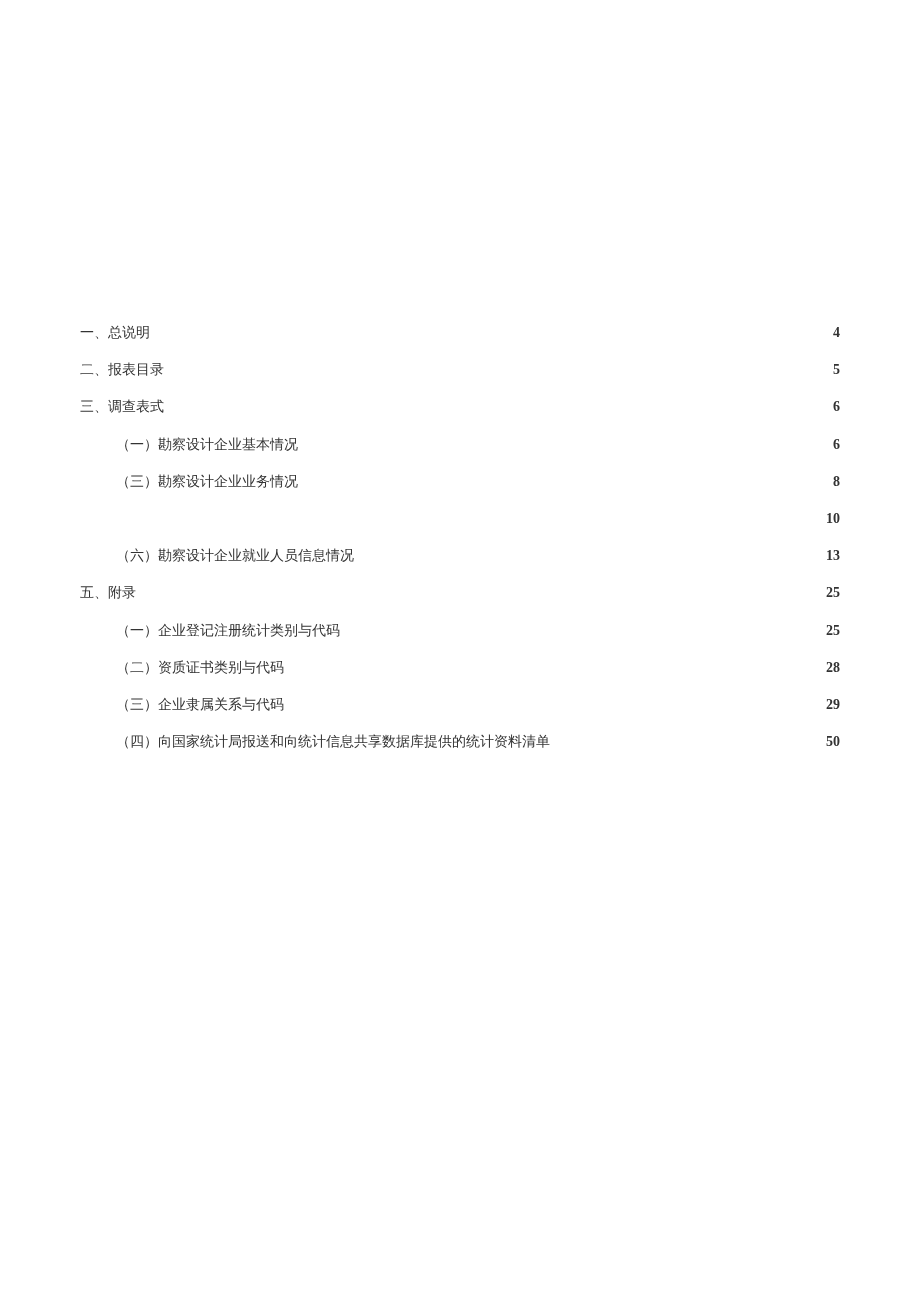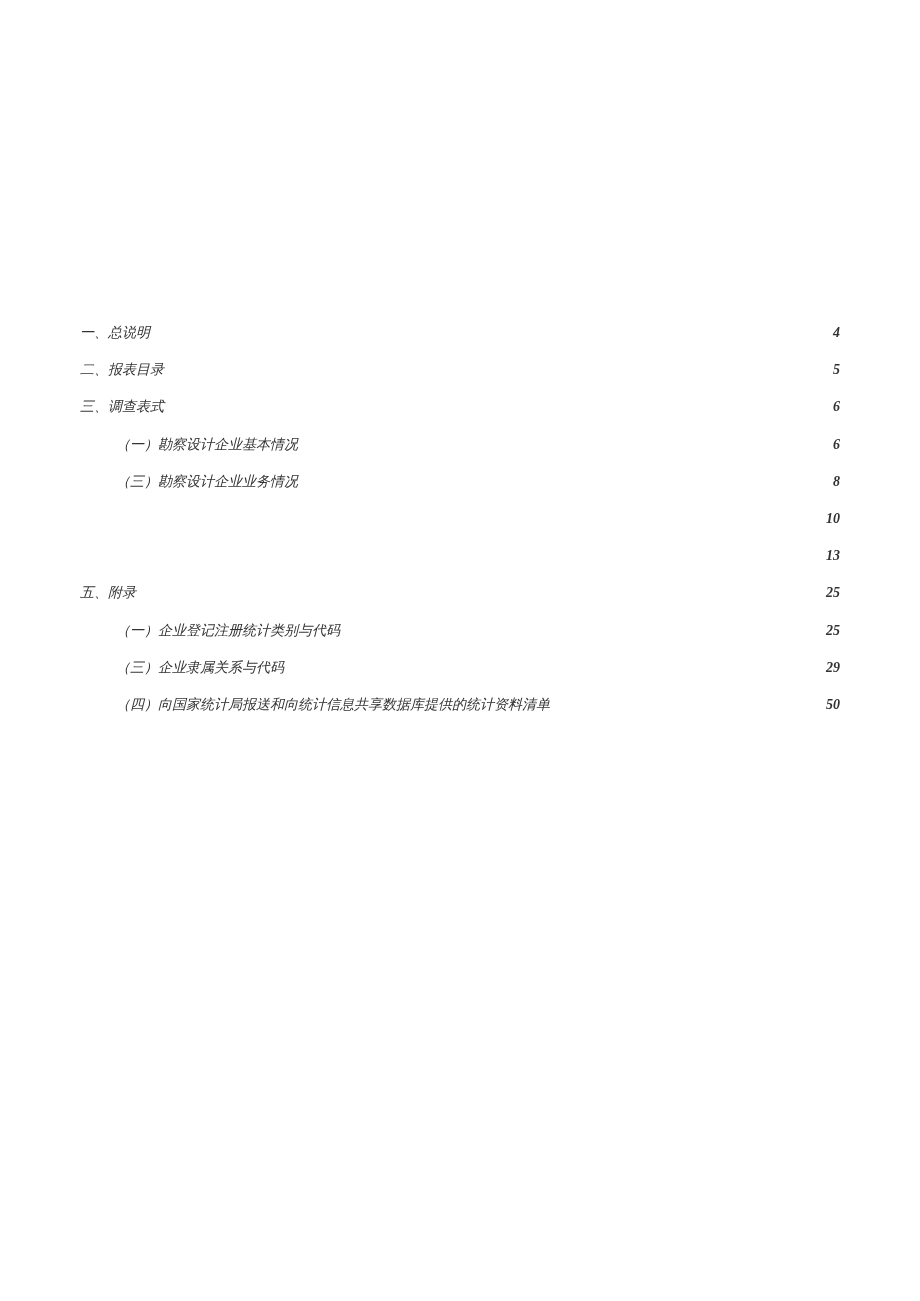--- a/index.html
+++ b/index.html
@@ -16,21 +16,20 @@
     }
     .page {
       padding: 320px 80px 0 80px;
     }
     .toc-line {
       display: flex;
       align-items: flex-start;
       margin-bottom: 12px;
       font-size: 14px;
       line-height: 1.8;
-      font-style: italic;
     }
     .toc-line.level-1 {
       padding-left: 0;
     }
     .toc-line.level-2 {
       padding-left: 36px;
     }
     .toc-label {
       white-space: nowrap;
     }
@@ -82,32 +81,38 @@
       <div class="toc-line level-2">
         <span class="toc-label">（三）勘察设计企业业务情况</span>
         <span class="toc-dots"></span>
         <span class="toc-page">8</span>
       </div>
       <div class="toc-line level-2">
         <span class="toc-dots"></span>
         <span class="toc-page">10</span>
       </div>
       <div class="toc-line level-2">
+        <span class="toc-label">（六）勘察设计企业就业人员信息情况</span>
         <span class="toc-dots"></span>
         <span class="toc-page">13</span>
       </div>
       <div class="toc-line level-1">
         <span class="toc-label">五、附录</span>
         <span class="toc-dots"></span>
         <span class="toc-page">25</span>
       </div>
       <div class="toc-line level-2">
         <span class="toc-label">（一）企业登记注册统计类别与代码</span>
         <span class="toc-dots"></span>
         <span class="toc-page">25</span>
+      </div>
+      <div class="toc-line level-2">
+        <span class="toc-label">（二）资质证书类别与代码</span>
+        <span class="toc-dots"></span>
+        <span class="toc-page">28</span>
       </div>
       <div class="toc-line level-2">
         <span class="toc-label">（三）企业隶属关系与代码</span>
         <span class="toc-dots"></span>
         <span class="toc-page">29</span>
       </div>
       <div class="toc-line level-2">
         <span class="toc-label">（四）向国家统计局报送和向统计信息共享数据库提供的统计资料清单</span>
         <span class="toc-dots"></span>
         <span class="toc-page">50</span>

